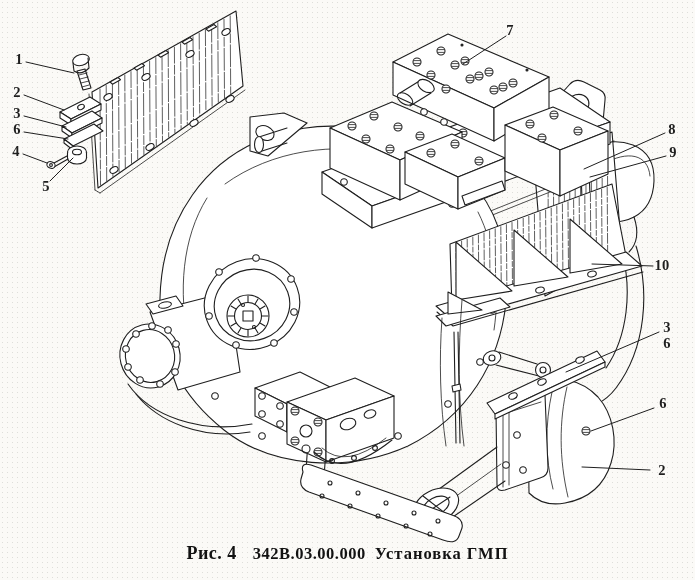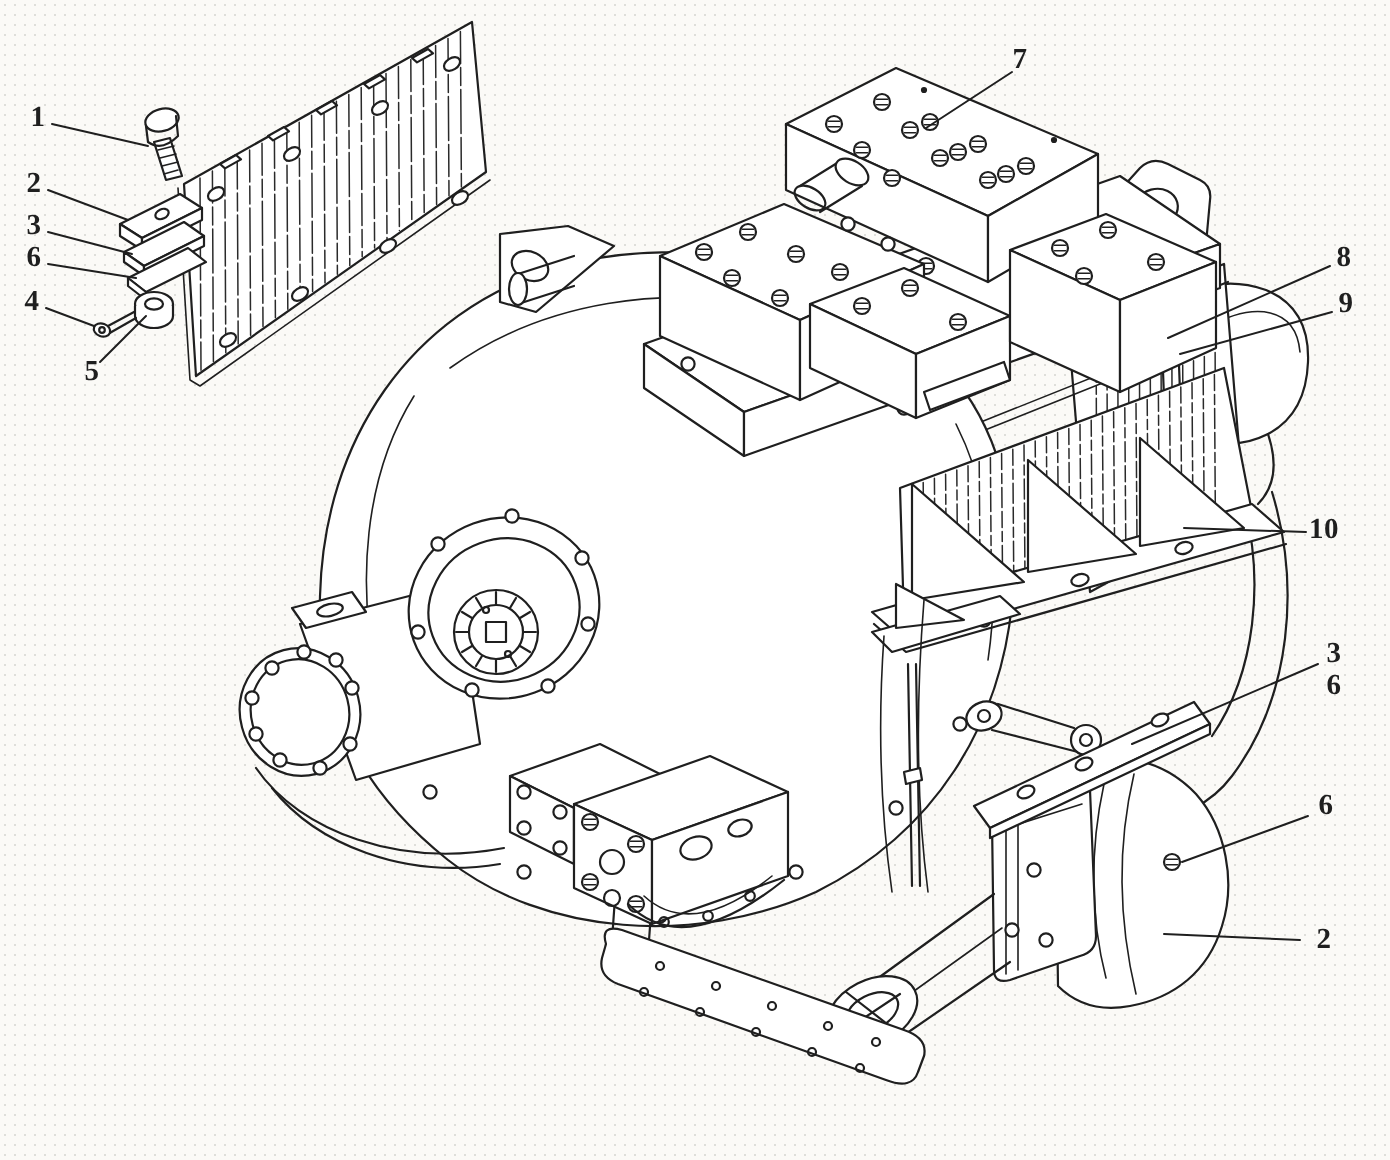--- a/index.html
+++ b/index.html
@@ -484,14 +484,17 @@
       <div class="callout" style="left: 510px; top: 30px; color: rgb(31, 31, 31);">7</div>
       <div class="callout" style="left: 672px; top: 129px; color: rgb(31, 31, 31);">8</div>
       <div class="callout" style="left: 673px; top: 152px; color: rgb(31, 31, 31);">9</div>
       <div class="callout" style="left: 662px; top: 265px; color: rgb(31, 31, 31); text-align: center;">10</div>
       <div class="callout" style="left: 667px; top: 327px; color: rgb(31, 31, 31);">3</div>
       <div class="callout" style="left: 667px; top: 343px; color: rgb(31, 31, 31);">6</div>
       <div class="callout" style="left: 663px; top: 403px; color: rgb(31, 31, 31);">6</div>
       <div class="callout" style="left: 662px; top: 470px; color: rgb(31, 31, 31);">2</div>
     </div>
 
-
+<div class="caption">
+  <span class="cap-label">Рис. 4</span><span class="cap-num">342В.03.00.000</span><span class="cap-title">Установка ГМП</span>
 </div>
 
+</div>
+
 </body></html>

